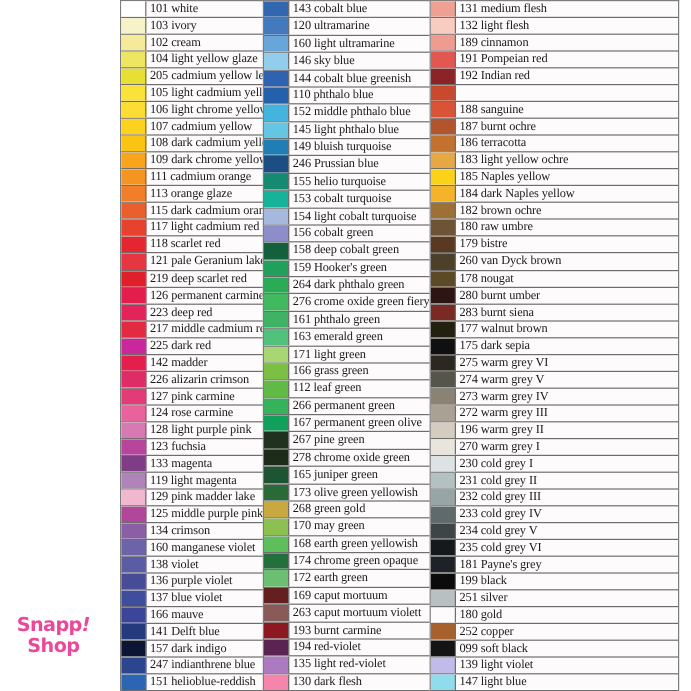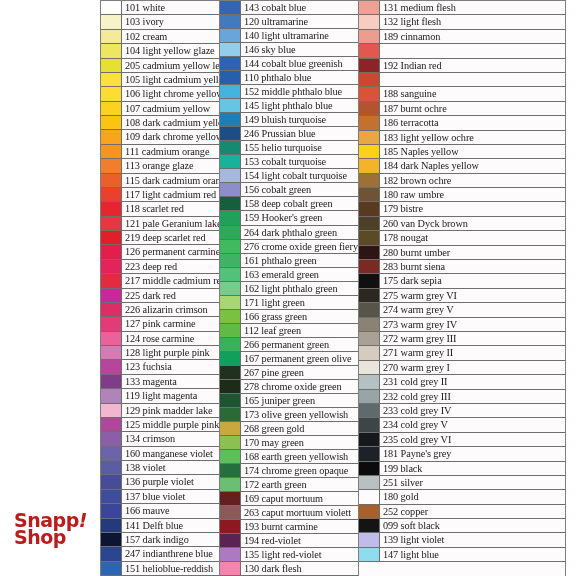--- a/index.html
+++ b/index.html
@@ -51,24 +51,25 @@
     color:#1a1a1a;
     white-space:nowrap;
     overflow:hidden;
     letter-spacing:-0.1px;
   }
   #logo{
     position:absolute;
     left:14px; top:512px;
     font-family:"DejaVu Sans", sans-serif;
     font-weight:bold;
-    font-size:19px;
+    font-size:16px;
     line-height:17px;
-    color:#b91c1c;
+    color:#ec4899;
     letter-spacing:-0.5px;
+    text-align:center;
   }
   #logo .l2{display:block;}
   #logo .bang{font-style:italic;}
 </style>
 </head>
 <body>
 
 <div id="chart">
     <div class="col c1">
       <div class="row">
@@ -149,20 +150,24 @@
       </div>
       <div class="row">
         <div class="sw" style="background: rgb(226, 43, 65);"></div>
         <div class="lbl">217 middle cadmium red</div>
       </div>
       <div class="row">
         <div class="sw" style="background: rgb(201, 39, 155);"></div>
         <div class="lbl">225 dark red</div>
       </div>
       <div class="row">
+        <div class="sw" style="background: rgb(228, 31, 78);"></div>
+        <div class="lbl">142 madder</div>
+      </div>
+      <div class="row">
         <div class="sw" style="background: rgb(221, 44, 102);"></div>
         <div class="lbl">226 alizarin crimson</div>
       </div>
       <div class="row">
         <div class="sw" style="background: rgb(226, 59, 119);"></div>
         <div class="lbl">127 pink carmine</div>
       </div>
       <div class="row">
         <div class="sw" style="background: rgb(232, 99, 155);"></div>
         <div class="lbl">124 rose carmine</div>
@@ -236,21 +241,21 @@
       <div class="row">
         <div class="sw" style="background: rgb(51, 102, 176);"></div>
         <div class="lbl">143 cobalt blue</div>
       </div>
       <div class="row">
         <div class="sw" style="background: rgb(67, 121, 189);"></div>
         <div class="lbl">120 ultramarine</div>
       </div>
       <div class="row">
         <div class="sw" style="background: rgb(104, 165, 216);"></div>
-        <div class="lbl">140 light ultramarine</div>
+        <div class="lbl">160 light ultramarine</div>
       </div>
       <div class="row">
         <div class="sw" style="background: rgb(146, 205, 236);"></div>
         <div class="lbl">146 sky blue</div>
       </div>
       <div class="row">
         <div class="sw" style="background: rgb(46, 99, 177);"></div>
         <div class="lbl">144 cobalt blue greenish</div>
       </div>
       <div class="row">
@@ -307,24 +312,20 @@
       </div>
       <div class="row">
         <div class="sw" style="background: rgb(64, 178, 101);"></div>
         <div class="lbl">161 phthalo green</div>
       </div>
       <div class="row">
         <div class="sw" style="background: rgb(82, 193, 124);"></div>
         <div class="lbl">163 emerald green</div>
       </div>
       <div class="row">
-        <div class="sw" style="background: rgb(119, 204, 140);"></div>
-        <div class="lbl">162 light phthalo green</div>
-      </div>
-      <div class="row">
         <div class="sw" style="background: rgb(168, 214, 114);"></div>
         <div class="lbl">171 light green</div>
       </div>
       <div class="row">
         <div class="sw" style="background: rgb(124, 192, 67);"></div>
         <div class="lbl">166 grass green</div>
       </div>
       <div class="row">
         <div class="sw" style="background: rgb(97, 186, 69);"></div>
         <div class="lbl">112 leaf green</div>
@@ -406,20 +407,21 @@
       <div class="row">
         <div class="sw" style="background: rgb(249, 204, 193);"></div>
         <div class="lbl">132 light flesh</div>
       </div>
       <div class="row">
         <div class="sw" style="background: rgb(239, 156, 144);"></div>
         <div class="lbl">189 cinnamon</div>
       </div>
       <div class="row">
         <div class="sw" style="background: rgb(226, 87, 79);"></div>
+        <div class="lbl">191 Pompeian red</div>
       </div>
       <div class="row">
         <div class="sw" style="background: rgb(140, 36, 39);"></div>
         <div class="lbl">192 Indian red</div>
       </div>
       <div class="row">
         <div class="sw" style="background: rgb(201, 73, 47);"></div>
       </div>
       <div class="row">
         <div class="sw" style="background: rgb(217, 84, 55);"></div>
@@ -467,20 +469,24 @@
       </div>
       <div class="row">
         <div class="sw" style="background: rgb(44, 21, 18);"></div>
         <div class="lbl">280 burnt umber</div>
       </div>
       <div class="row">
         <div class="sw" style="background: rgb(122, 42, 34);"></div>
         <div class="lbl">283 burnt siena</div>
       </div>
       <div class="row">
+        <div class="sw" style="background: rgb(34, 32, 15);"></div>
+        <div class="lbl">177 walnut brown</div>
+      </div>
+      <div class="row">
         <div class="sw" style="background: rgb(17, 16, 16);"></div>
         <div class="lbl">175 dark sepia</div>
       </div>
       <div class="row">
         <div class="sw" style="background: rgb(42, 40, 32);"></div>
         <div class="lbl">275 warm grey VI</div>
       </div>
       <div class="row">
         <div class="sw" style="background: rgb(86, 85, 73);"></div>
         <div class="lbl">274 warm grey V</div>
@@ -488,25 +494,29 @@
       <div class="row">
         <div class="sw" style="background: rgb(138, 131, 116);"></div>
         <div class="lbl">273 warm grey IV</div>
       </div>
       <div class="row">
         <div class="sw" style="background: rgb(169, 162, 148);"></div>
         <div class="lbl">272 warm grey III</div>
       </div>
       <div class="row">
         <div class="sw" style="background: rgb(212, 205, 191);"></div>
-        <div class="lbl">271 warm grey II</div>
+        <div class="lbl">196 warm grey II</div>
       </div>
       <div class="row">
         <div class="sw" style="background: rgb(234, 229, 220);"></div>
         <div class="lbl">270 warm grey I</div>
+      </div>
+      <div class="row">
+        <div class="sw" style="background: rgb(221, 227, 228);"></div>
+        <div class="lbl">230 cold grey I</div>
       </div>
       <div class="row">
         <div class="sw" style="background: rgb(180, 193, 195);"></div>
         <div class="lbl">231 cold grey II</div>
       </div>
       <div class="row">
         <div class="sw" style="background: rgb(151, 165, 167);"></div>
         <div class="lbl">232 cold grey III</div>
       </div>
       <div class="row">

